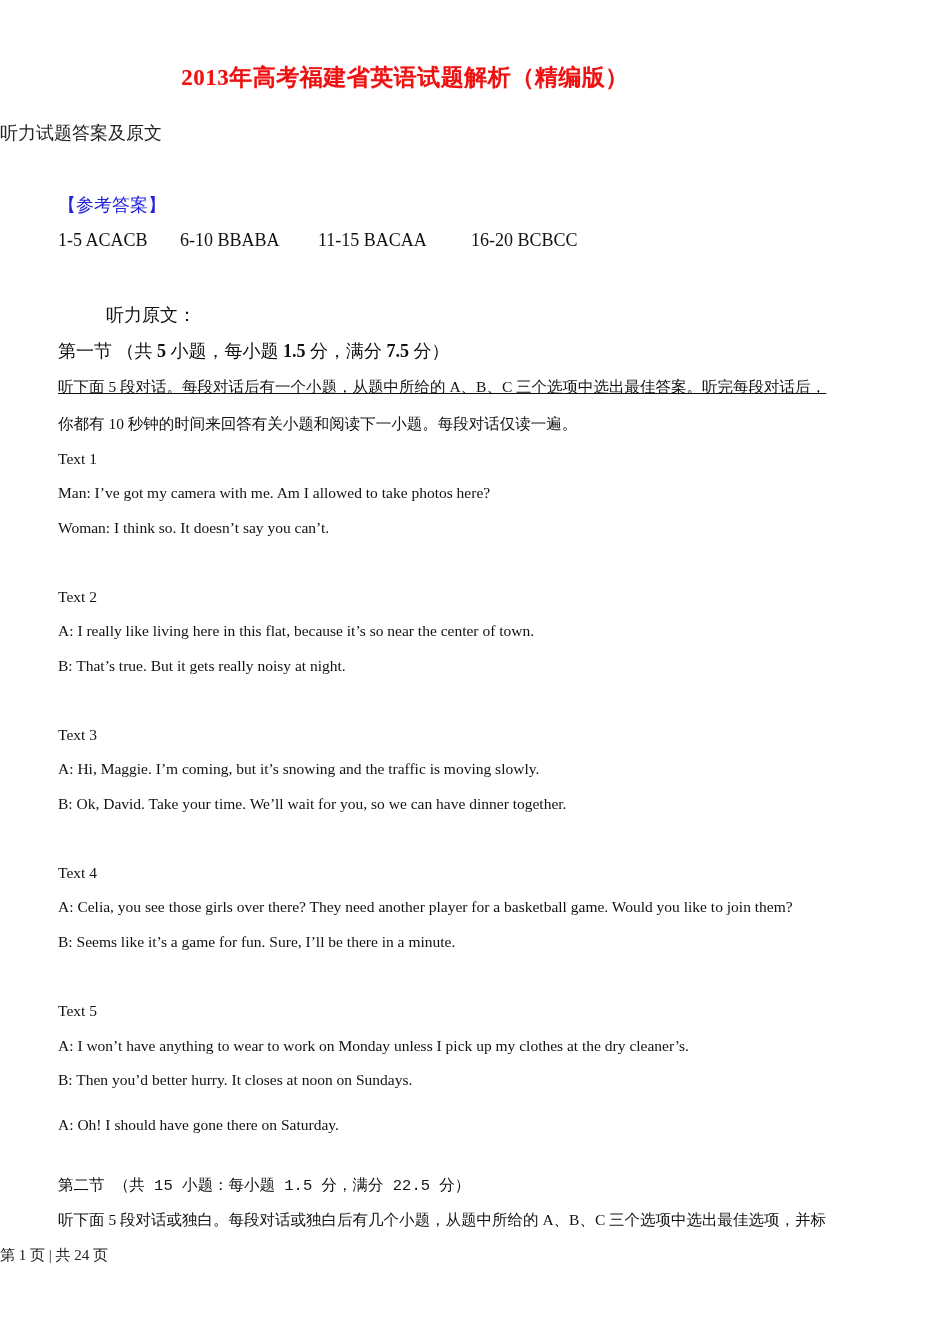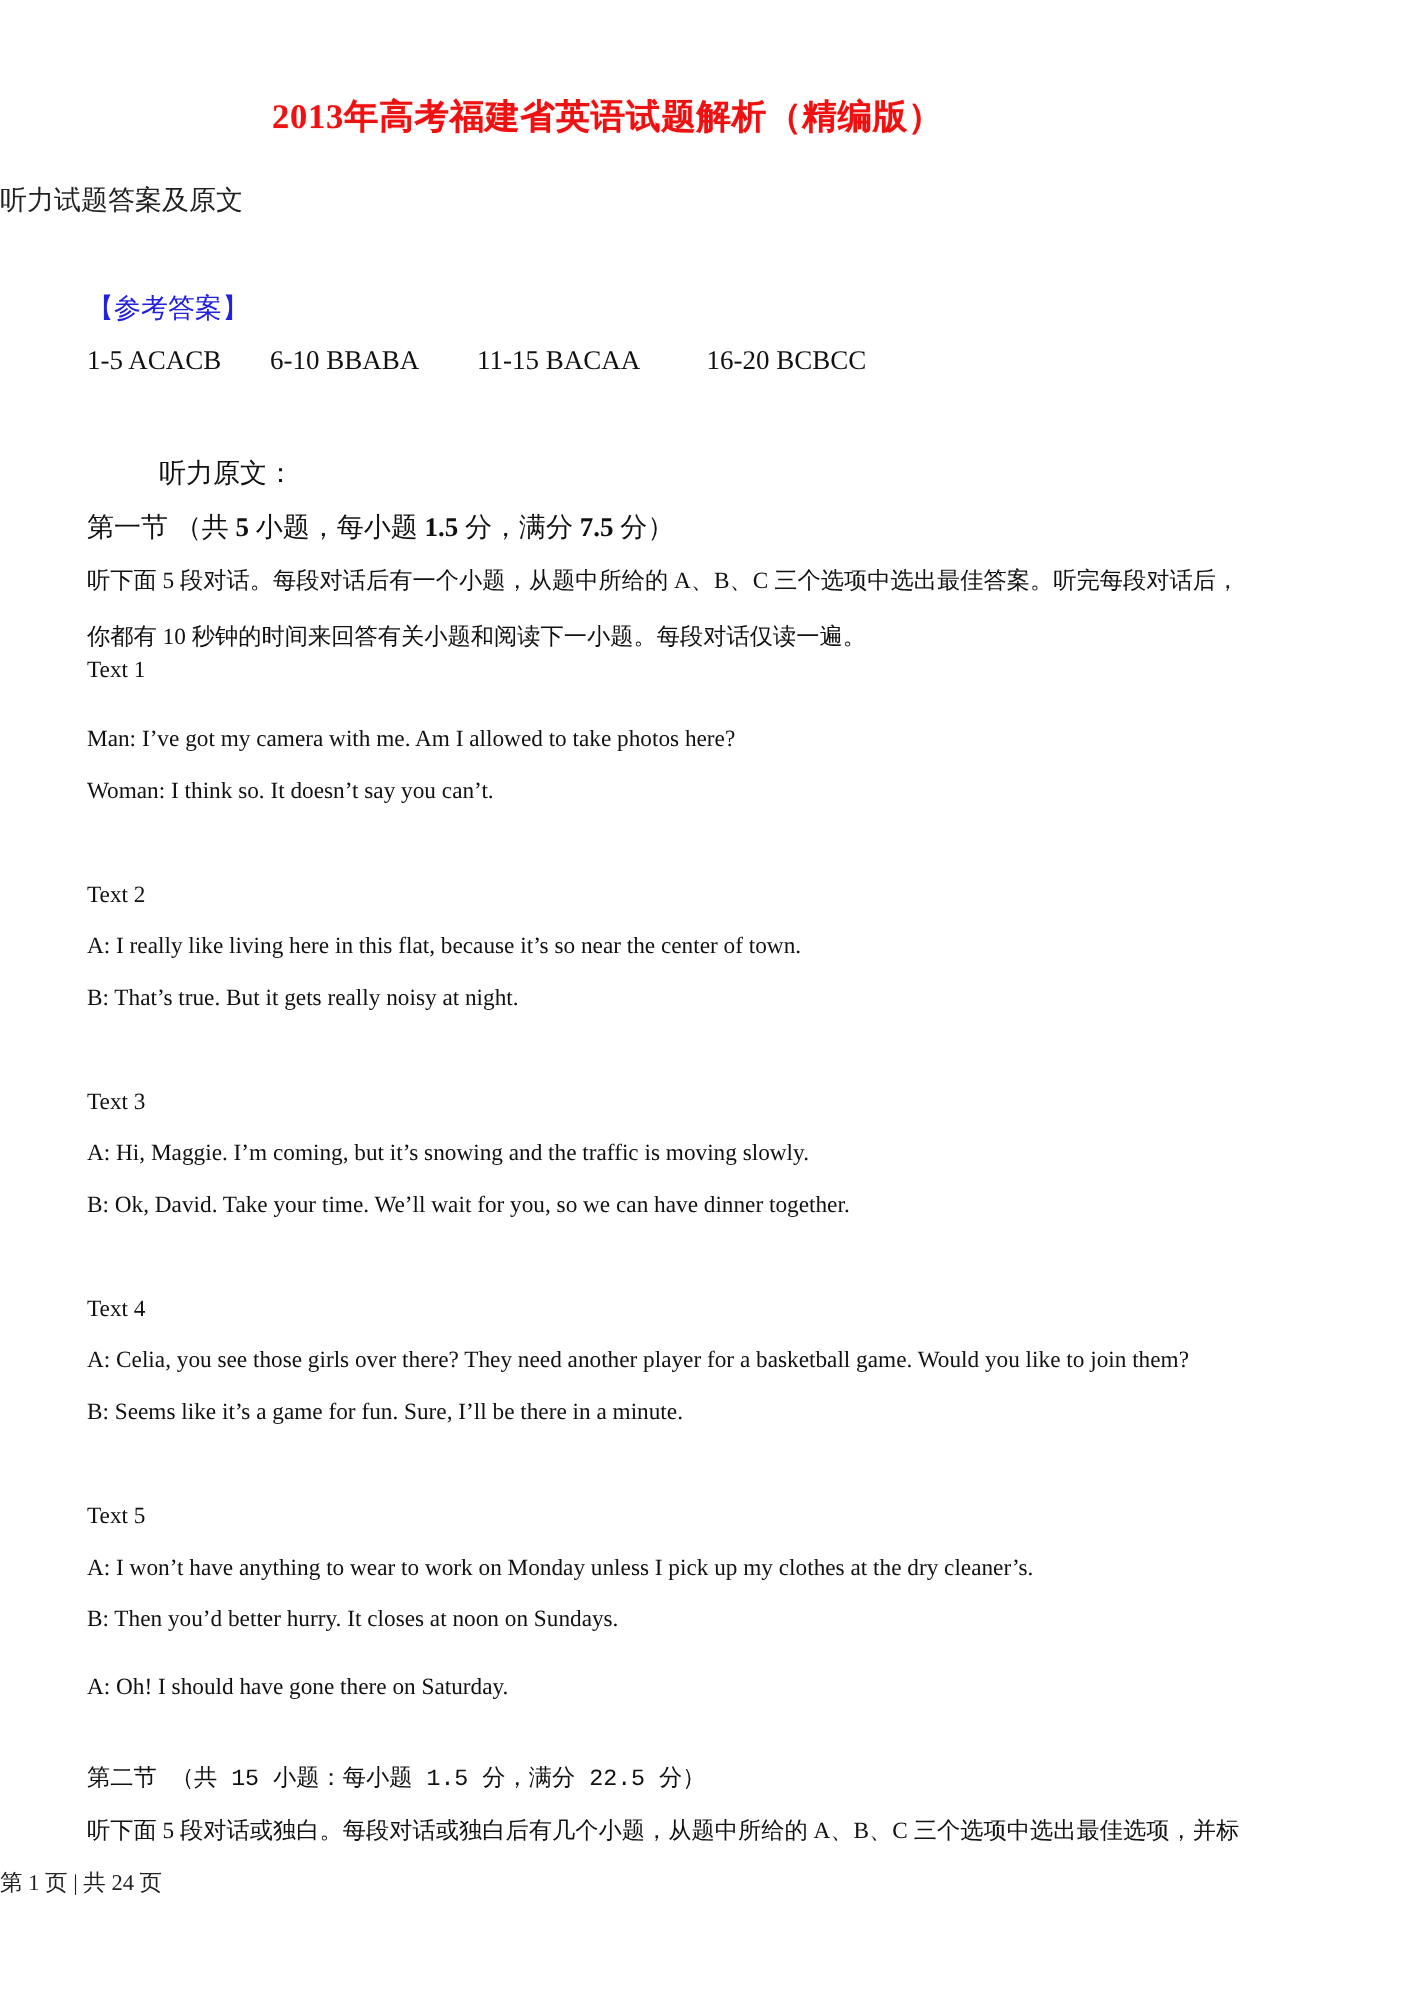--- a/index.html
+++ b/index.html
@@ -46,24 +46,24 @@
   <div class="line ref-label">【参考答案】</div>
 
   <div class="line answers">
     <span class="a1">1-5 ACACB</span><span class="a2">6-10 BBABA</span><span class="a3">11-15 BACAA</span><span>16-20 BCBCC</span>
   </div>
 
   <div class="line orig-label">听力原文：</div>
 
   <div class="line sec1-head"><span>第一节 （共 </span><b>5</b><span> 小题，每小题 </span><b>1.5</b><span> 分，满分 </span><b>7.5</b><span> 分）</span></div>
 
-  <div class="line small" style="top:377px;">听下面 5 段对话。每段对话后有一个小题，从题中所给的 A、B、C 三个选项中选出最佳答案。听完每段对话后，</div>
+  <div class="line small" style="top:377px;text-decoration:underline;">听下面 5 段对话。每段对话后有一个小题，从题中所给的 A、B、C 三个选项中选出最佳答案。听完每段对话后，</div>
   <div class="line small" style="top:414px;">你都有 10 秒钟的时间来回答有关小题和阅读下一小题。每段对话仅读一遍。</div>
 
-  <div class="line body15" style="top:438px;text-align:center;">Text 1</div>
+  <div class="line body15" style="top:450px;text-align:center;">Text 1</div>
   <div class="line body15" style="top:484px;">Man: I’ve got my camera with me. Am I allowed to take photos here?</div>
   <div class="line body15" style="top:519px;">Woman: I think so. It doesn’t say you can’t.</div>
 
   <div class="line body15" style="top:588px;">Text 2</div>
   <div class="line body15" style="top:622px;">A: I really like living here in this flat, because it’s so near the center of town.</div>
   <div class="line body15" style="top:657px;">B: That’s true. But it gets really noisy at night.</div>
 
   <div class="line body15" style="top:726px;">Text 3</div>
   <div class="line body15" style="top:760px;">A: Hi, Maggie. I’m coming, but it’s snowing and the traffic is moving slowly.</div>
   <div class="line body15" style="top:795px;">B: Ok, David. Take your time. We’ll wait for you, so we can have dinner together.</div>

